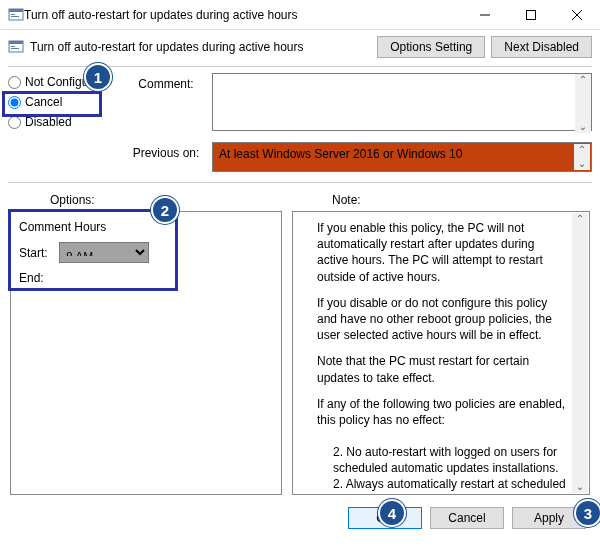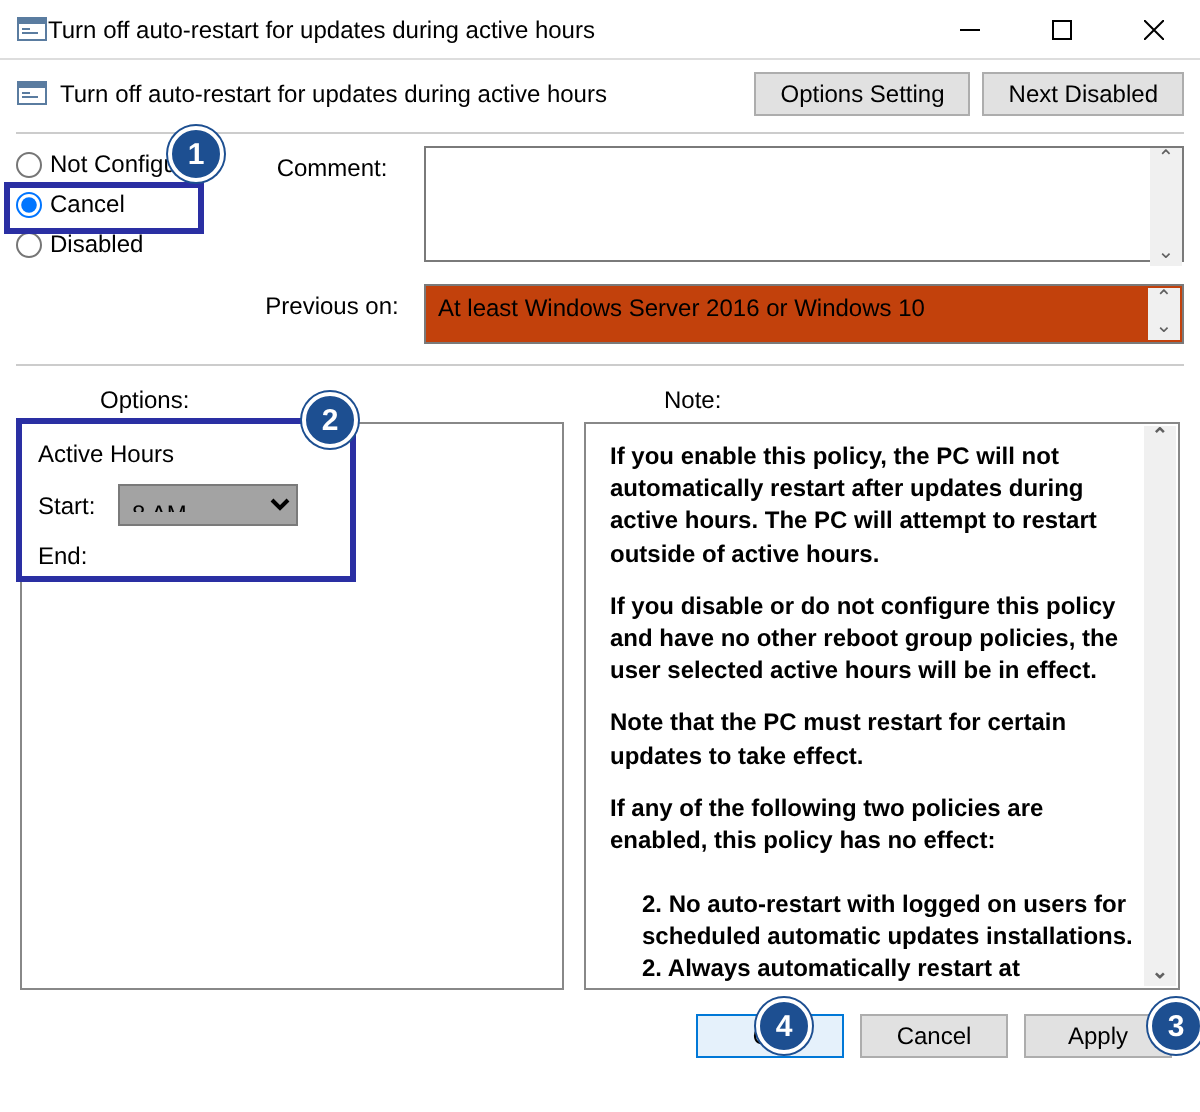--- a/index.html
+++ b/index.html
@@ -44,21 +44,21 @@
   .supported-box { width:100%; height:30px; border:1px solid #7a7a7a; padding:4px 18px 4px 6px; background:#c2410c; position:relative; font-size:12px;}
   .scroll-stub { position:absolute; right:1px; top:1px; bottom:1px; width:16px; background:#f0f0f0; display:flex; flex-direction:column; justify-content:space-between; align-items:center; }
   .scroll-stub span { font-size:10px; color:#606060; line-height:12px; }
   .midlabels { display:flex; padding:8px 10px 4px 10px; font-size:12px;margin-left:40px;}
   .midlabels .l { width:282px; }
   .panes { display:flex; padding:0 10px; gap:10px; }
   .opt-pane {
     width:272px; height:284px; border:1px solid #888; padding:8px; position:relative; background:#fff;
   }
   .help-pane {
-    flex:1; height:284px; border:1px solid #888; padding:8px 22px 8px 12px; background:#fff; font-size:12px; line-height:1.35; overflow:hidden; position:relative;font-weight:bold;
+    flex:1; height:284px; border:1px solid #888; padding:8px 22px 8px 24px; background:#fff; font-size:12px; line-height:1.35; overflow:hidden; position:relative;
   }
   .help-pane p { margin:0 0 10px 0; }
   .help-pane .indent { padding-left:16px; }
   .ah-title { font-size:12px; margin-bottom:8px; }
   .ah-row { display:flex; align-items:center; gap:6px; margin-bottom:8px;}
   .ah-row label { width:34px; }
   select { font-family:inherit; font-size:12px; border:1px solid #7a7a7a; padding:6px 2px; background:#a3a3a3; width:90px; height:21px;}
   .footer { display:flex; justify-content:flex-end; gap:8px; padding:12px 14px 0 0; position:relative;}
   
   .hl-enabled { position:absolute; border:3px solid #2a2fa3; pointer-events:none; }
@@ -167,21 +167,21 @@
 
 <div class="hr"></div>
 
 <div class="midlabels">
   <div class="l">Options:</div>
   <div>Note:</div>
 </div>
 
 <div class="panes">
   <div class="opt-pane">
-    <div class="ah-title">Active Hours</div>
+    <div class="ah-title">Comment Hours</div>
     <div class="ah-row">
       <label>Start:</label>
       <select>
         <option selected="">8 AM</option>
       </select>
     </div>
     <div class="ah-row">
       <label>End:</label>
     </div>
 

